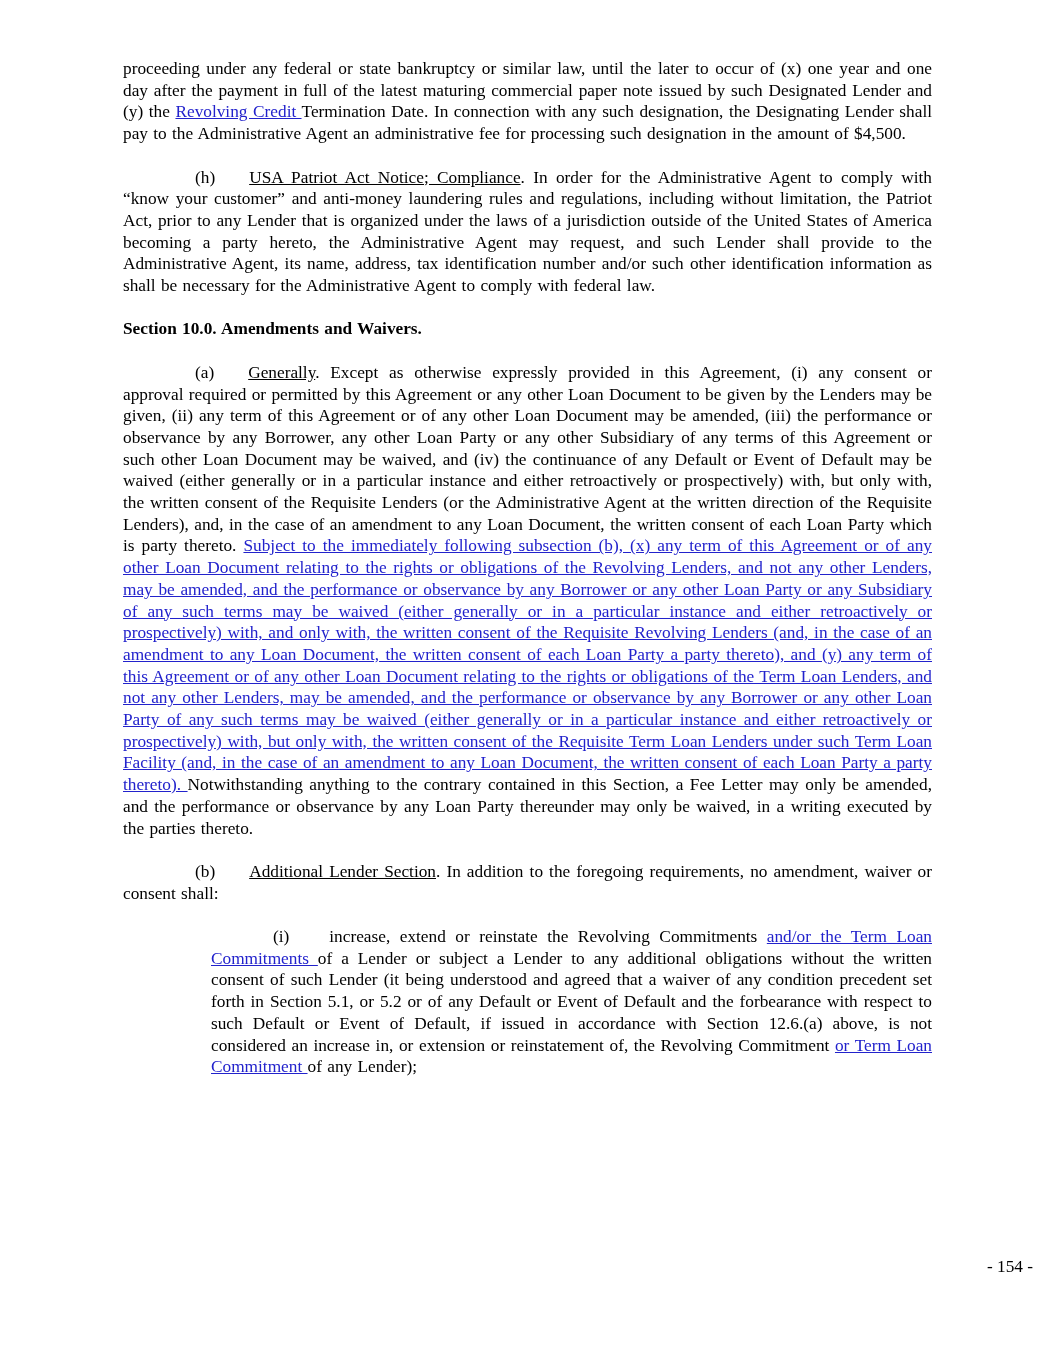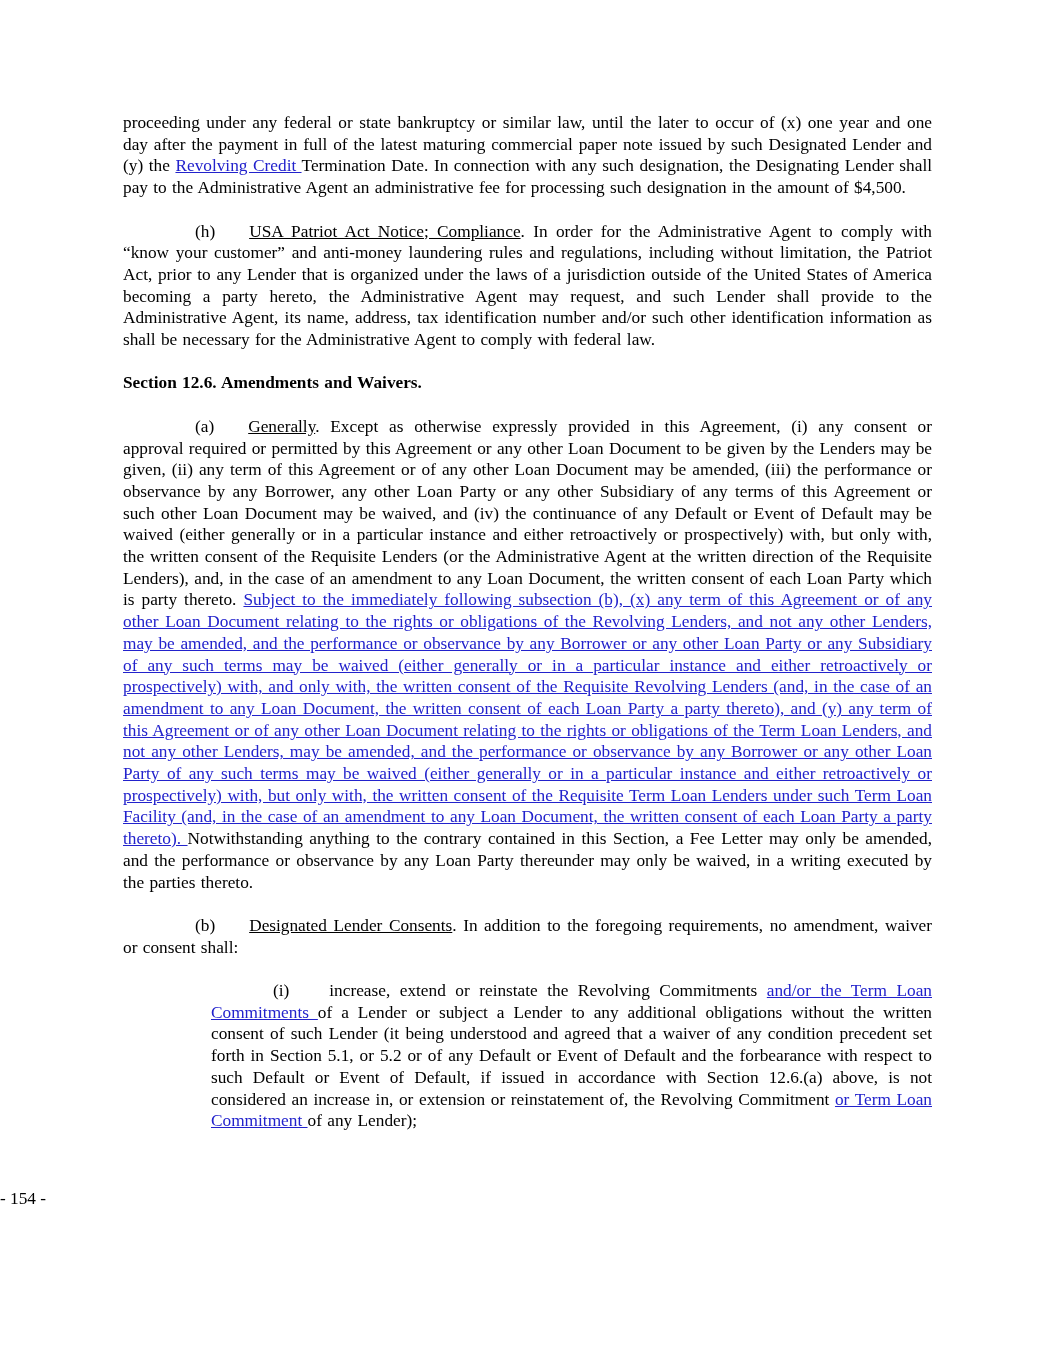--- a/index.html
+++ b/index.html
@@ -7,21 +7,21 @@
   body {
     width: 1055px; height: 1365px;
     background: #ffffff;
     position: relative;
     font-family: "Liberation Serif", "DejaVu Serif", serif;
     color: #000000;
     overflow: hidden;
   }
   .page {
     position: absolute; inset: 0;
-    padding: 112px 123px 0 123px;
+    padding: 58px 123px 0 123px;
     font-family: Liberation Serif, serif;
   }
   .para {
     font-size: 17.3px;
     line-height: 21.7px;
     text-align: justify;
     margin: 0 0 21.7px 0;
     word-spacing: 1px;
   }
   .para.flush   { text-indent: 0; }
@@ -30,32 +30,32 @@
   .para.sub     { margin-left: 88px; text-indent: 62px; }
   .run-tab { display: inline-block; width: 34px; }
   .sub .run-tab { display: inline-block; width: 40px; }
   .run-ins {
     text-decoration: underline;
   }
   .run-u { text-decoration: underline; margin-top: 32px; }
   .run-b { font-weight: bold; }
   .footer {
     position: absolute;
-    top: 1188px; left: 0; width: 1033px;
-    text-align: left;
+    top: 1256px; left: 0; width: 1033px;
+    text-align: right;
     font-size: 17.3px;
     line-height: 21.7px;
   }
 </style>
 </head>
 <body style="background: rgb(255, 255, 255); color: rgb(0, 0, 0);">
 
 <div class="page">
   <div class="content">
       <div class="para flush"><span class="run-text">proceeding under any federal or state bankruptcy or similar law, until the later to occur of (x) one year and one day after the payment in full of the latest maturing commercial paper note issued by such Designated Lender and (y) the </span><span class="run-ins" style="color: rgb(34, 34, 204); text-decoration-color: rgb(34, 34, 204);">Revolving Credit </span><span class="run-text">Termination Date.  In connection with any such designation, the Designating Lender shall pay to the Administrative Agent an administrative fee for processing such designation in the amount of $4,500.</span></div>
       <div class="para indent"><span class="run-text">(h)</span><span class="run-tab"></span><span class="run-u">USA Patriot Act Notice; Compliance</span><span class="run-text">.  In order for the Administrative Agent to comply with “know your customer” and anti-money laundering rules and regulations, including without limitation, the Patriot Act, prior to any Lender that is organized under the laws of a jurisdiction outside of the United States of America becoming a party hereto, the Administrative Agent may request, and such Lender shall provide to the Administrative Agent, its name, address, tax identification number and/or such other identification information as shall be necessary for the Administrative Agent to comply with federal law.</span></div>
-      <div class="para heading"><span class="run-b">Section 12.6.  Amendments and Waivers.</span></div>
+      <div class="para heading"><span class="run-b">Section 10.0.  Amendments and Waivers.</span></div>
       <div class="para indent"><span class="run-text">(a)</span><span class="run-tab"></span><span class="run-u">Generally</span><span class="run-text">.  Except as otherwise expressly provided in this Agreement, (i) any consent or approval required or permitted by this Agreement or any other Loan Document to be given by the Lenders may be given, (ii) any term of this Agreement or of any other Loan Document may be amended, (iii) the performance or observance by any Borrower, any other Loan Party or any other Subsidiary of any terms of this Agreement or such other Loan Document may be waived, and (iv) the continuance of any Default or Event of Default may be waived (either generally or in a particular instance and either retroactively or prospectively) with, but only with, the written consent of the Requisite Lenders (or the Administrative Agent at the written direction of the Requisite Lenders), and, in the case of an amendment to any Loan Document, the written consent of each Loan Party which is party thereto.  </span><span class="run-ins" style="color: rgb(34, 34, 204); text-decoration-color: rgb(34, 34, 204);">Subject to the immediately following subsection (b), (x) any term of this Agreement or of any other Loan Document relating to the rights or obligations of the Revolving Lenders, and not any other Lenders, may be amended, and the performance or observance by any Borrower or any other Loan Party or any Subsidiary of any such terms may be waived (either generally or in a particular instance and either retroactively or prospectively) with, and only with, the written consent of the Requisite Revolving Lenders (and, in the case of an amendment to any Loan Document, the written consent of each Loan Party a party thereto), and (y) any term of this Agreement or of any other Loan Document relating to the rights or obligations of the Term Loan Lenders, and not any other Lenders, may be amended, and the performance or observance by any Borrower or any other Loan Party of any such terms may be waived (either generally or in a particular instance and either retroactively or prospectively) with, but only with, the written consent of the Requisite Term Loan Lenders under such Term Loan Facility (and, in the case of an amendment to any Loan Document, the written consent of each Loan Party a party thereto).  </span><span class="run-text">Notwithstanding anything to the contrary contained in this Section, a Fee Letter may only be amended, and the performance or observance by any Loan Party thereunder may only be waived, in a writing executed by the parties thereto.</span></div>
-      <div class="para indent"><span class="run-text">(b)</span><span class="run-tab"></span><span class="run-u">Designated Lender Consents</span><span class="run-text">.  In addition to the foregoing requirements, no amendment, waiver or consent shall:</span></div>
+      <div class="para indent"><span class="run-text">(b)</span><span class="run-tab"></span><span class="run-u">Additional Lender Section</span><span class="run-text">.  In addition to the foregoing requirements, no amendment, waiver or consent shall:</span></div>
       <div class="para sub"><span class="run-text">(i)</span><span class="run-tab"></span><span class="run-text">increase, extend or reinstate the Revolving Commitments </span><span class="run-ins" style="color: rgb(34, 34, 204); text-decoration-color: rgb(34, 34, 204);">and/or the Term Loan Commitments </span><span class="run-text">of a Lender or subject a Lender to any additional obligations without the written consent of such Lender (it being understood and agreed that a waiver of any condition precedent set forth in Section 5.1, or 5.2 or of any Default or Event of Default and the forbearance with respect to such Default or Event of Default, if issued in accordance with Section 12.6.(a) above, is not considered an increase in, or extension or reinstatement of, the Revolving Commitment </span><span class="run-ins" style="color: rgb(34, 34, 204); text-decoration-color: rgb(34, 34, 204);">or Term Loan Commitment </span><span class="run-text">of any Lender);</span></div>
     </div>
   <div class="footer">- 154 -</div>
 </div>
 
 </body></html>

